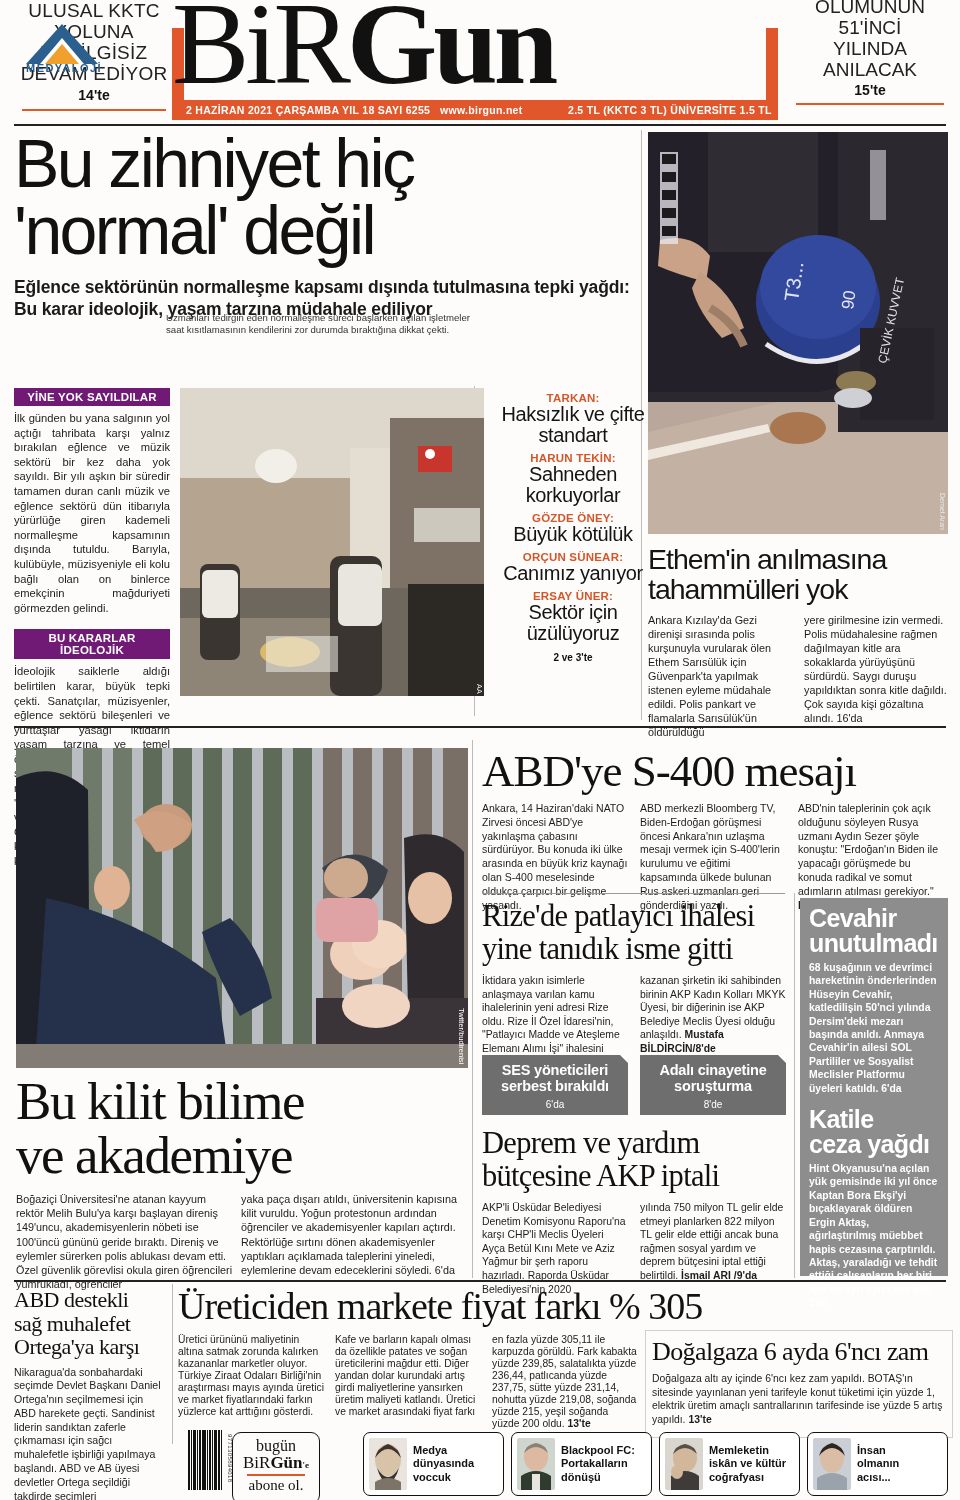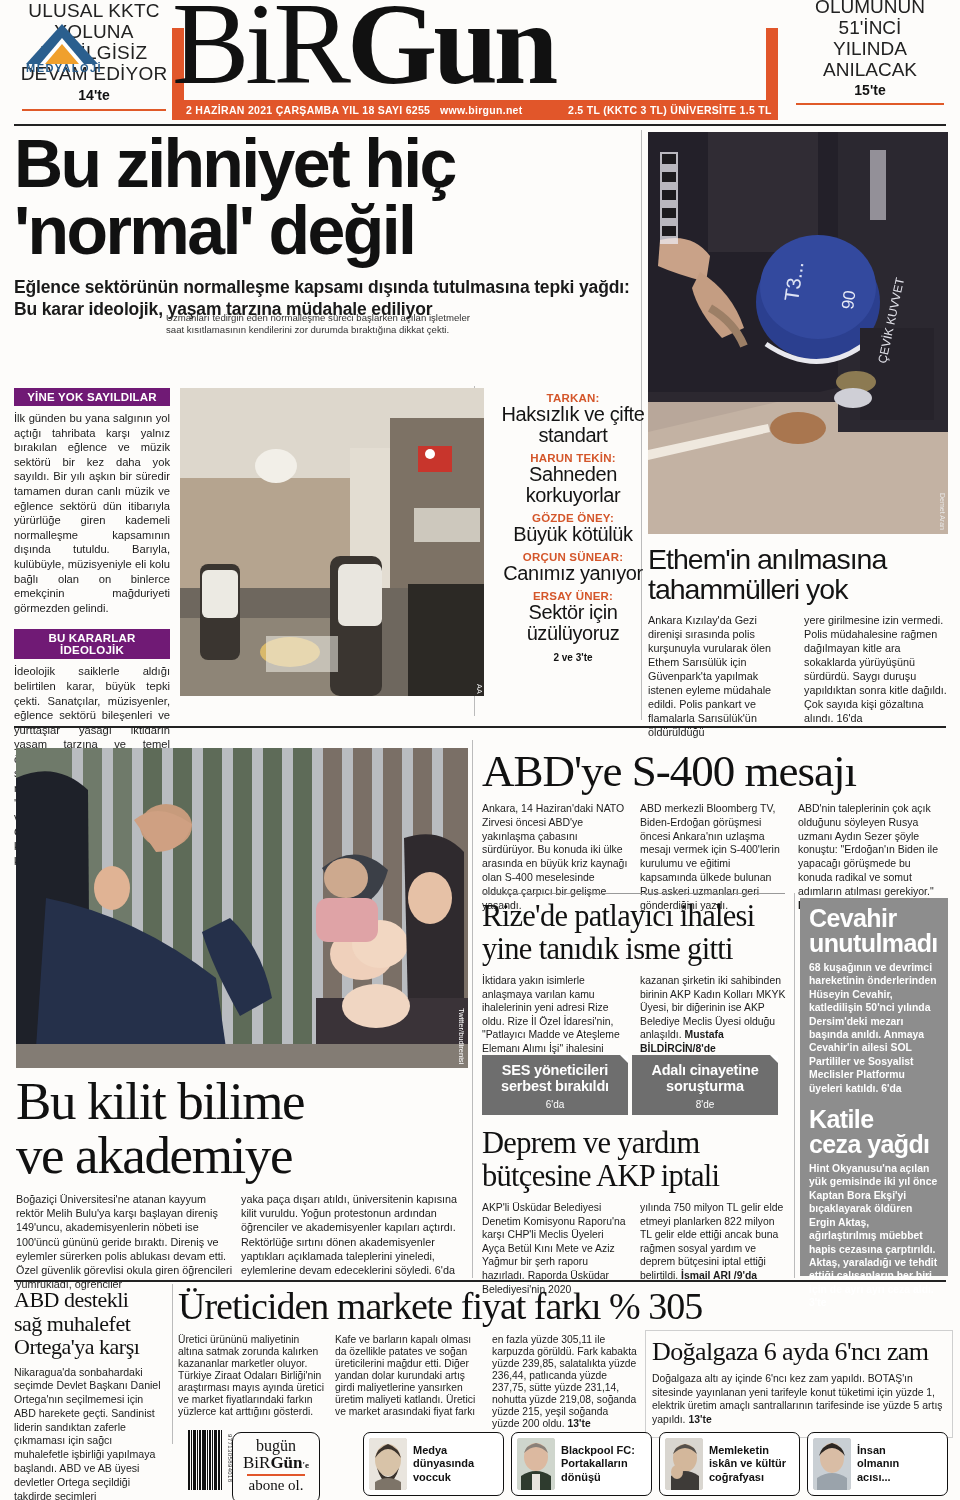--- a/index.html
+++ b/index.html
@@ -60,21 +60,21 @@
   .mh-right { position:absolute; left:790px; top:-4px; width:160px; text-align:center; }
   .mh-right .promo { font-size:19px; line-height:21px; color:#222; }
   .mh-right .pg { font-size:14px; font-weight:bold; margin-top:2px; }
   .mh-right .rule { margin:5px 6px 0; border-top:2px solid #e05a28; }
 
   .topline { position:absolute; left:14px; top:124px; width:932px; border-top:2px solid #222; }
 
   
   .lead { position:absolute; left:14px; top:130px; width:622px; }
   .lead h1 {
-    font-family:"Liberation Sans", sans-serif; font-weight:bold;
+    font-family:"Liberation Sans", sans-serif; font-weight:normal;
     font-size:68px; line-height:67px; letter-spacing:-2.6px; color:#111;
   }
   .lead .sub {
     margin-top:12px; font-size:17.5px; line-height:22px; font-weight:bold;
     letter-spacing:-.15px; color:#1a1a1a;
   }
 
   .lead-cols { position:absolute; left:14px; top:388px; width:622px; height:330px; }
   .col-a { position:absolute; left:0; top:0; width:156px; }
   .kicker {
@@ -151,21 +151,21 @@
 
   
   .rize { position:absolute; left:482px; top:900px; width:305px; }
   .rize h2 {
     font-family:"Liberation Serif", serif; font-weight:400; font-size:30.5px;
     line-height:33px; letter-spacing:-.7px; color:#111;
   }
   .rize .two { display:flex; gap:12px; margin-top:8px; }
   .rize .two .c { width:146px; font-size:10.4px; line-height:13.6px; color:#1c1c1c; }
 
-  .teasers { position:absolute; left:482px; top:1055px; width:305px; display:flex; gap:4px; }
+  .teasers { position:absolute; left:482px; top:1055px; width:305px; display:flex; gap:12px; }
   .teaser {
     width:146px; background:#6e6e6e; color:#fff; text-align:center;
     padding:7px 4px 5px; position:relative;
   }
   .teaser .t { font-size:14.5px; font-weight:bold; line-height:16px; letter-spacing:-.2px; }
   .teaser .p { font-size:10px; margin-top:5px; }
   .teaser:after {
     content:""; position:absolute; right:0; top:0;
     border-top:8px solid #fff; border-left:8px solid transparent;
   }

